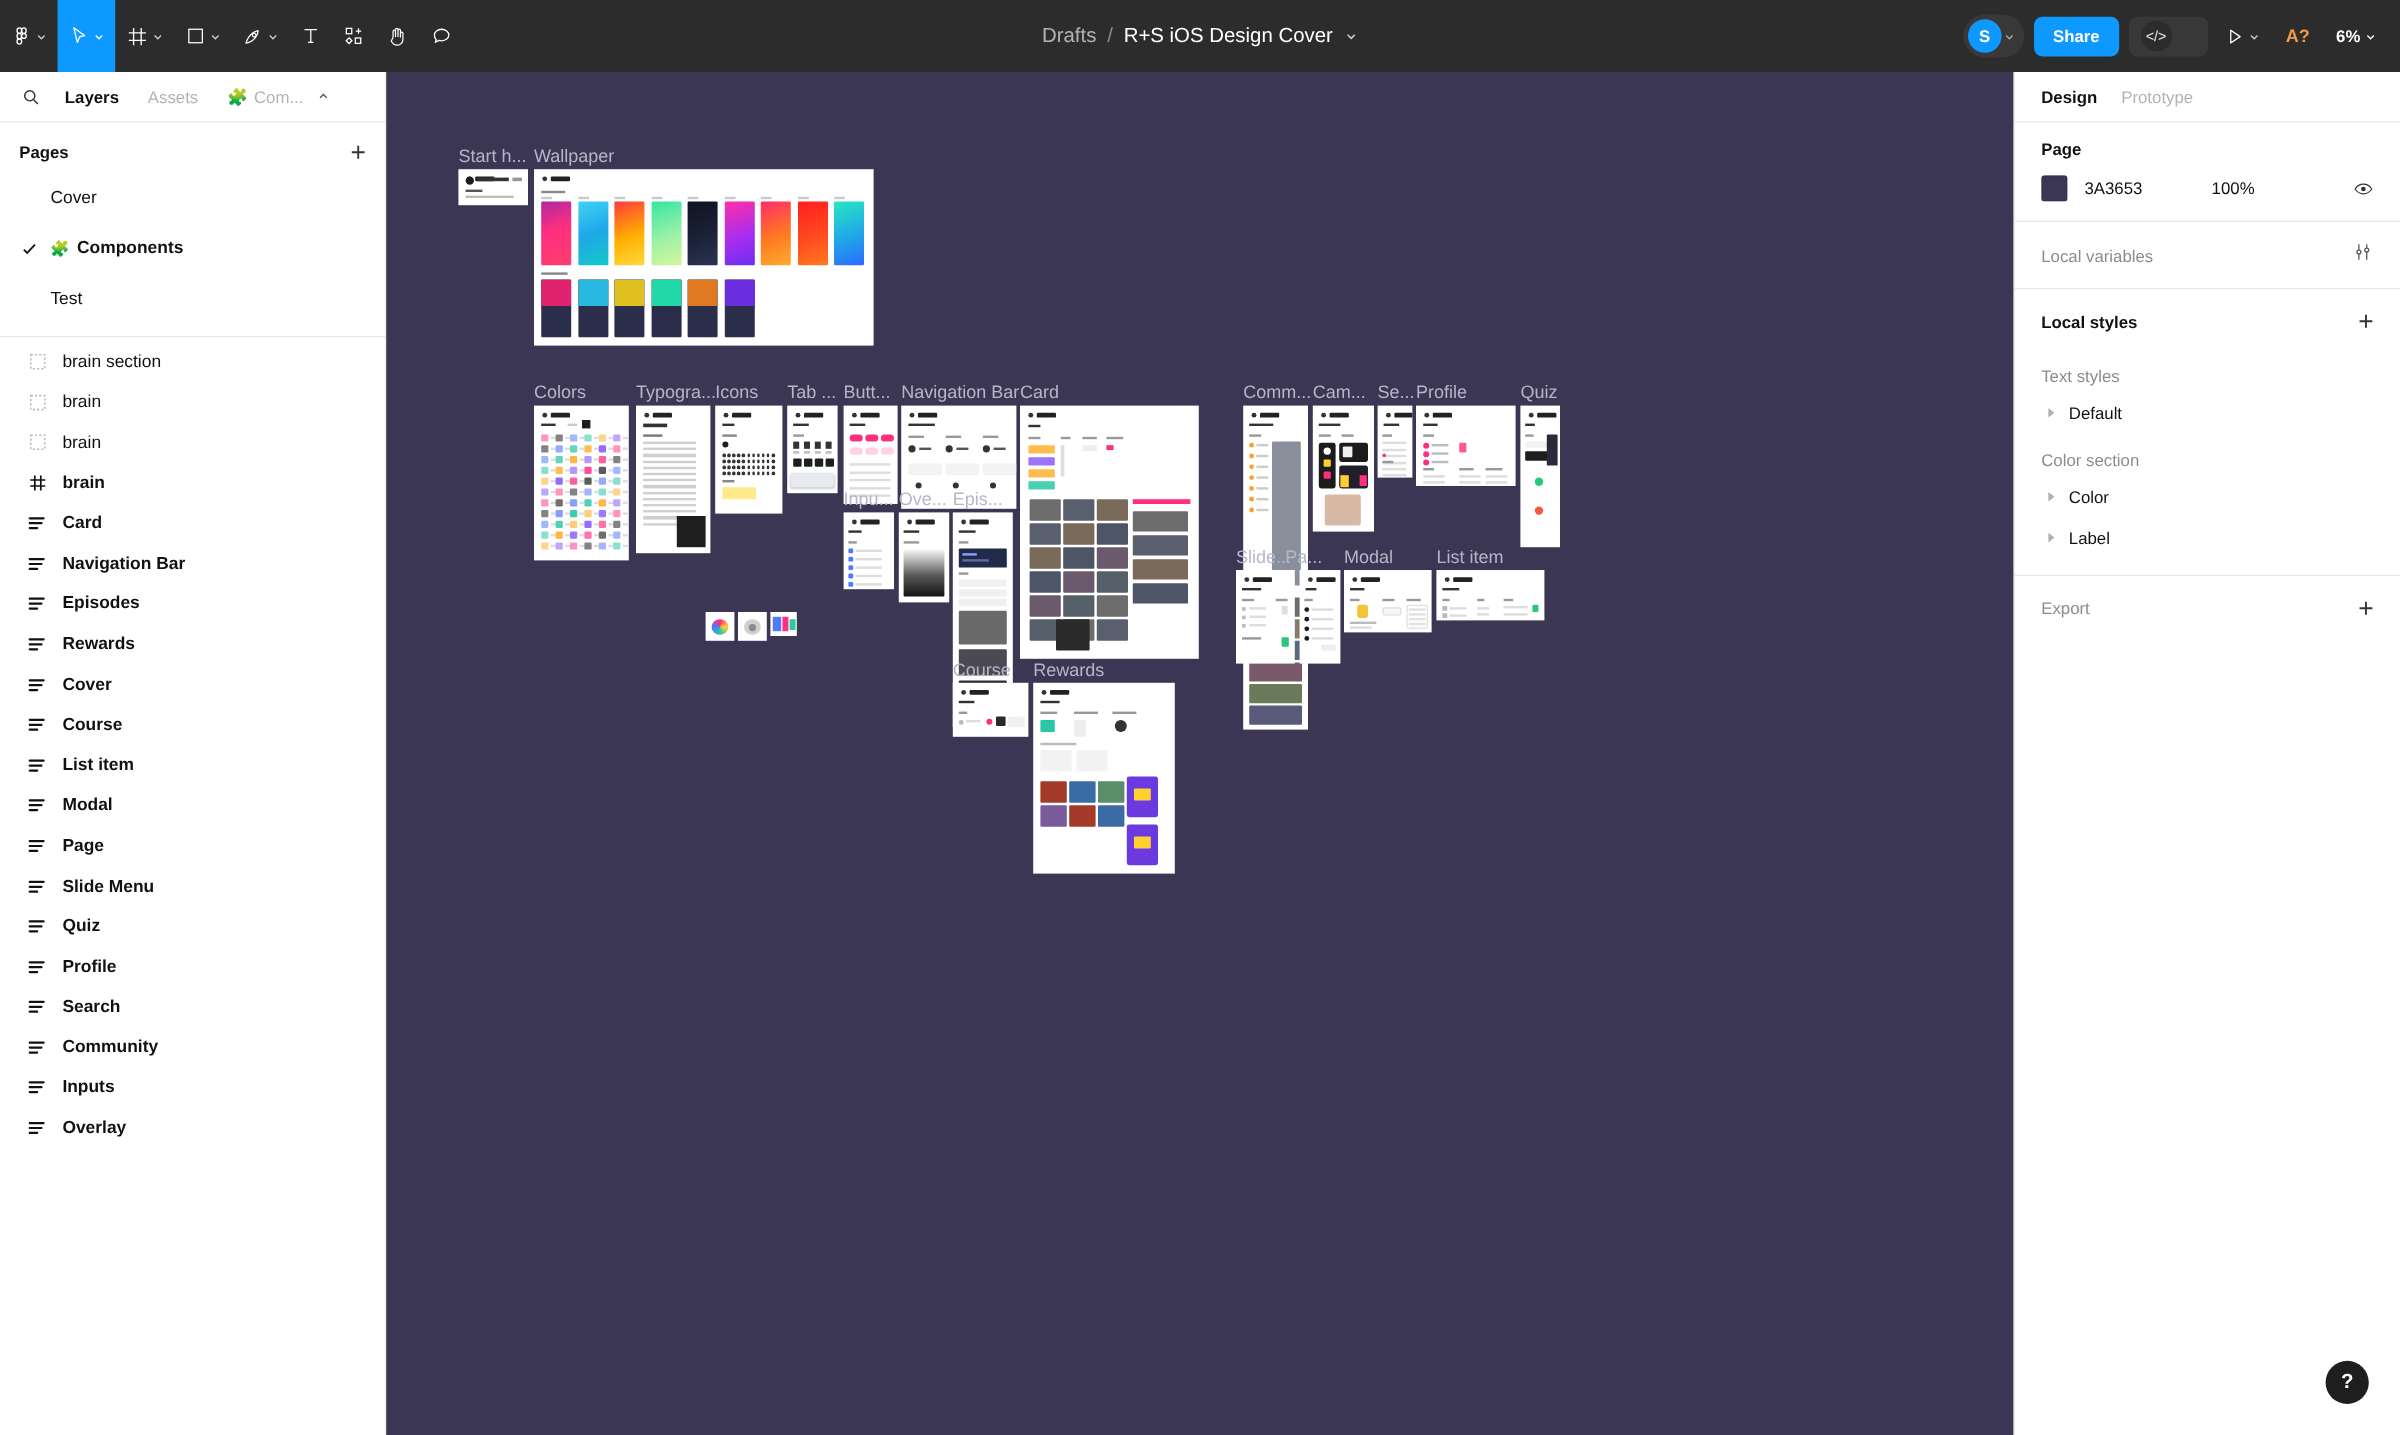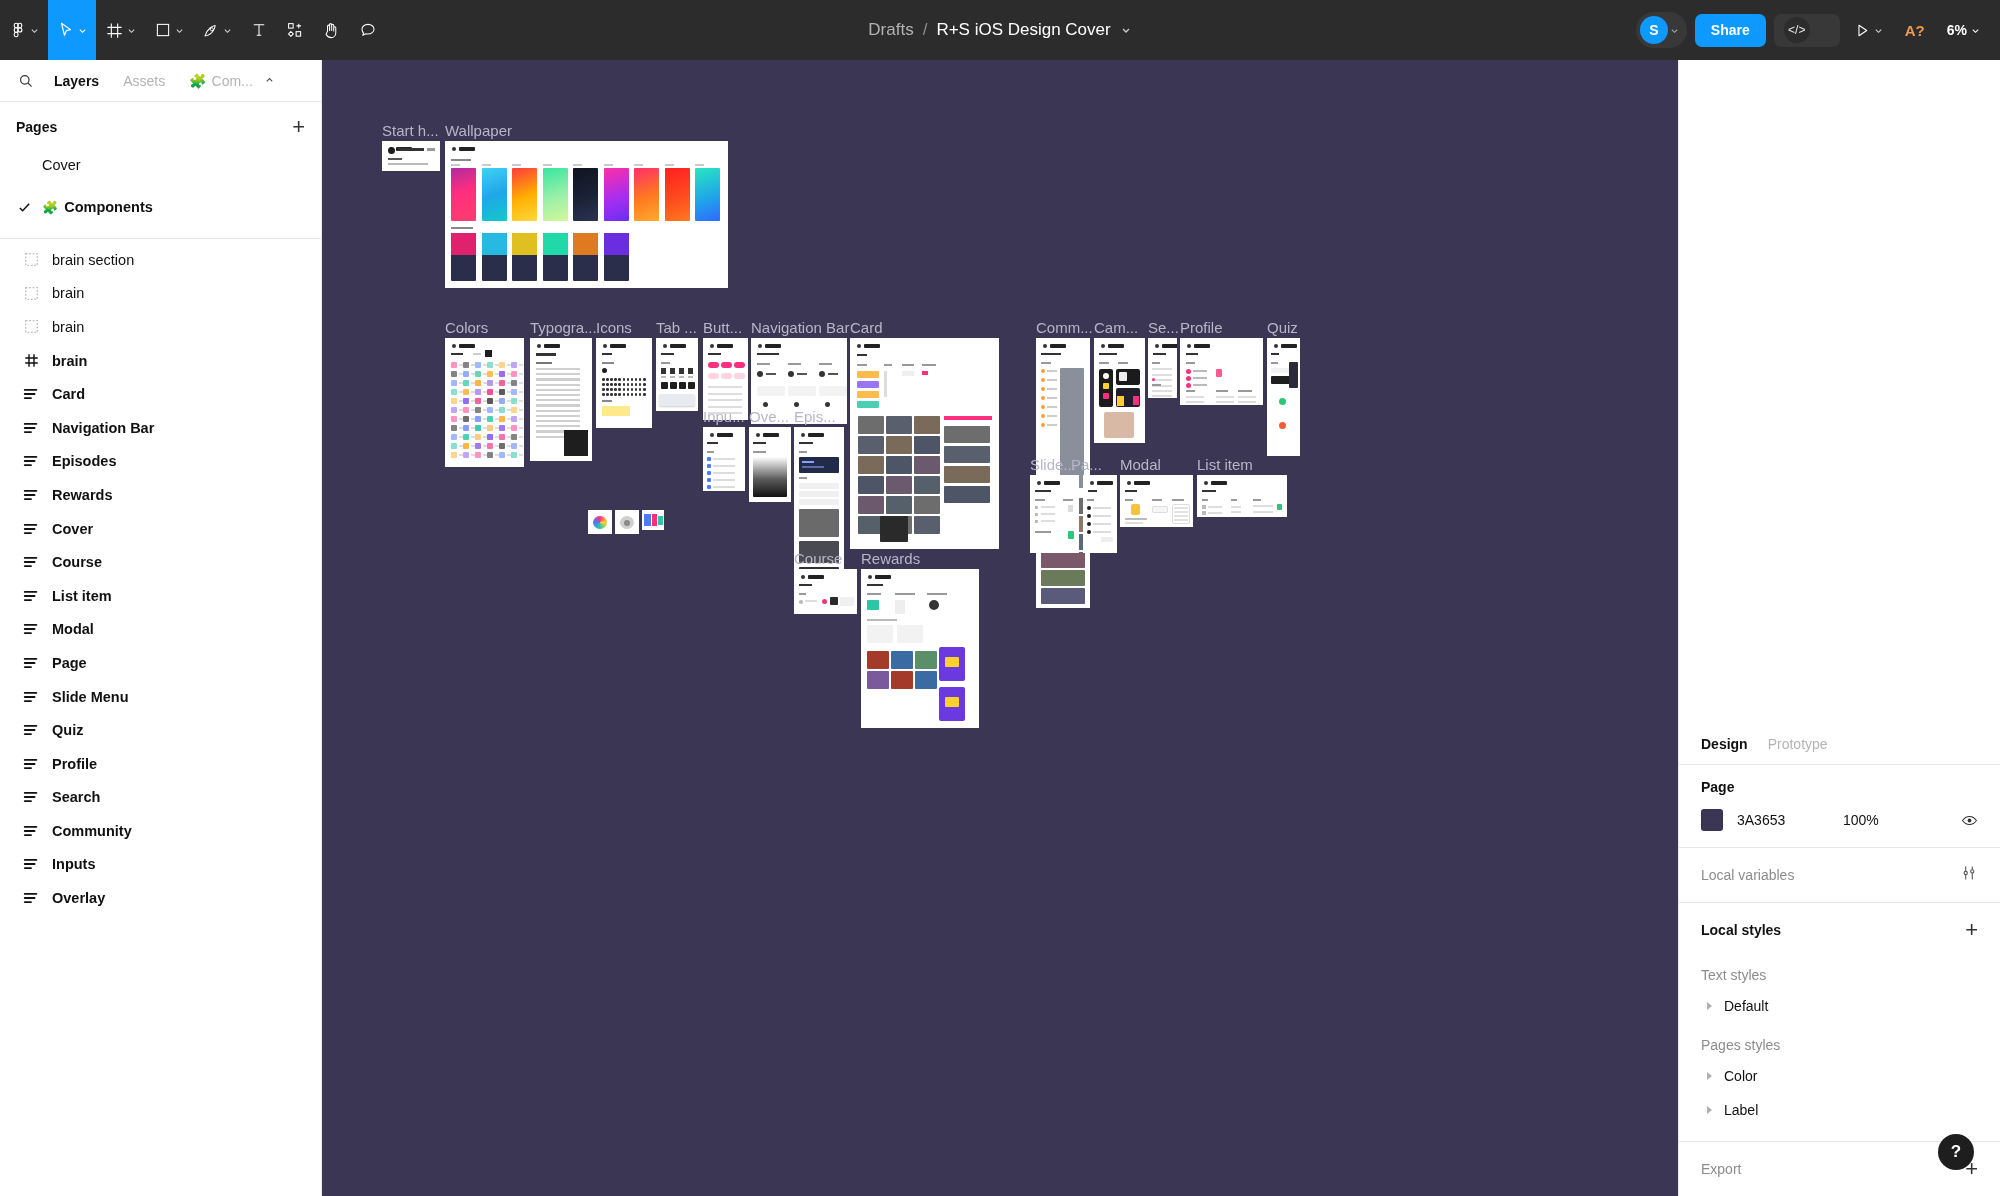--- a/index.html
+++ b/index.html
@@ -130,21 +130,21 @@
   }
   .fhdr { position:absolute; top:6px; left:7px; display:flex; align-items:center; gap:3px; }
   .fhdr .dot { width:4px; height:4px; border-radius:50%; background:#333; }
   .fhdr .bar { height:4px; background:#222; border-radius:1px; }
   .mini { position: absolute; }
 
   
   .right-panel {
     position: absolute; top: 60px; right: 0; width: 322px; height: 1136px;
     background: #ffffff; border-left: 1px solid #e6e6e6;
-    display: flex; flex-direction: column; overflow: hidden; justify-content: flex-end;
+    display: flex; flex-direction: column; overflow: hidden;
   }
   .rp-tabs {
     height: 42px; display: flex; align-items: center; gap: 20px;
     padding: 0 22px; border-bottom: 1px solid #e6e6e6; flex: 0 0 auto;
   }
   .rp-tab { font-size: 14px; color: #b3b3b3; cursor: pointer; }
   .rp-tab.active { color: #111; font-weight: bold; }
 
   .rp-sect { padding: 14px 22px 16px 22px; border-bottom: 1px solid #e6e6e6; }
   .rp-sect-title { font-size: 14px; font-weight: bold; color: #111; margin-bottom: 14px; }
@@ -347,20 +347,24 @@
         <span>Cover</span>
       </div>
       <div class="page-row sel">
         <span class="check">
           <svg width="13" height="13" viewBox="0 0 14 14">
               <path d="M2 7.5l3 3 7-7.5" fill="none" stroke="#111" stroke-width="1.6"></path>
             </svg>
         </span>
         <span class="emoji">🧩</span>
         <span>Components</span>
+      </div>
+      <div class="page-row">
+        <span class="check"></span>
+        <span>Test</span>
       </div>
     </div>
 
     <div class="panel-divider"></div>
 
     <div class="layers-list" id="layers-list">
         <div class="layer-row">
           <span class="lico">
             <svg width="15" height="15" viewBox="0 0 18 18">
               <rect x="2" y="2" width="14" height="14" fill="none" stroke="#bdbdbd" stroke-width="1.6" stroke-dasharray="2.2 2"></rect>
@@ -1301,21 +1305,21 @@
       <span class="lbl strong">Local styles</span>
       <span class="plus-ico">+</span>
     </div>
 
     <div class="styles-body">
       <div class="style-group">Text styles</div>
       <div class="style-item">
         <span class="tri"></span>
         <span>Default</span>
       </div>
-      <div class="style-group">Pages styles</div>
+      <div class="style-group">Color section</div>
       <div class="style-item">
         <span class="tri"></span>
         <span>Color</span>
       </div>
       <div class="style-item">
         <span class="tri"></span>
         <span>Label</span>
       </div>
     </div>
 

